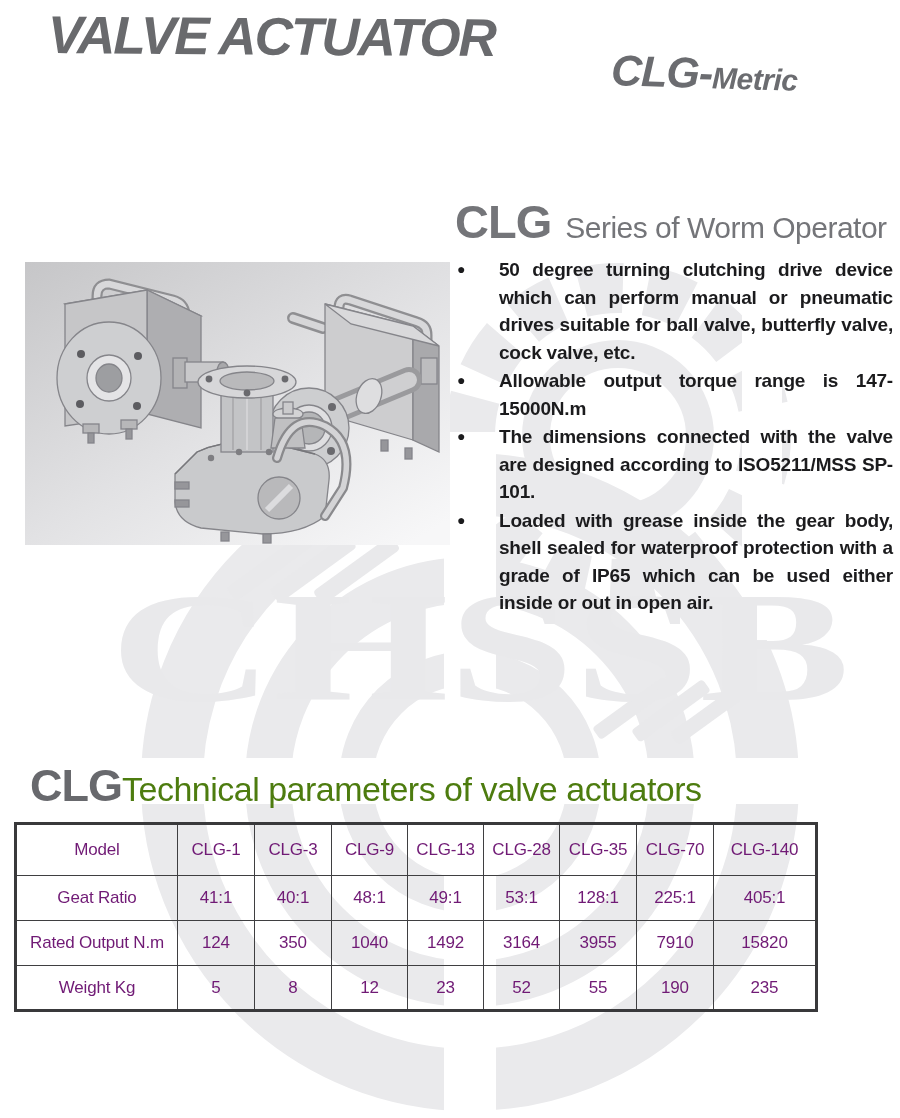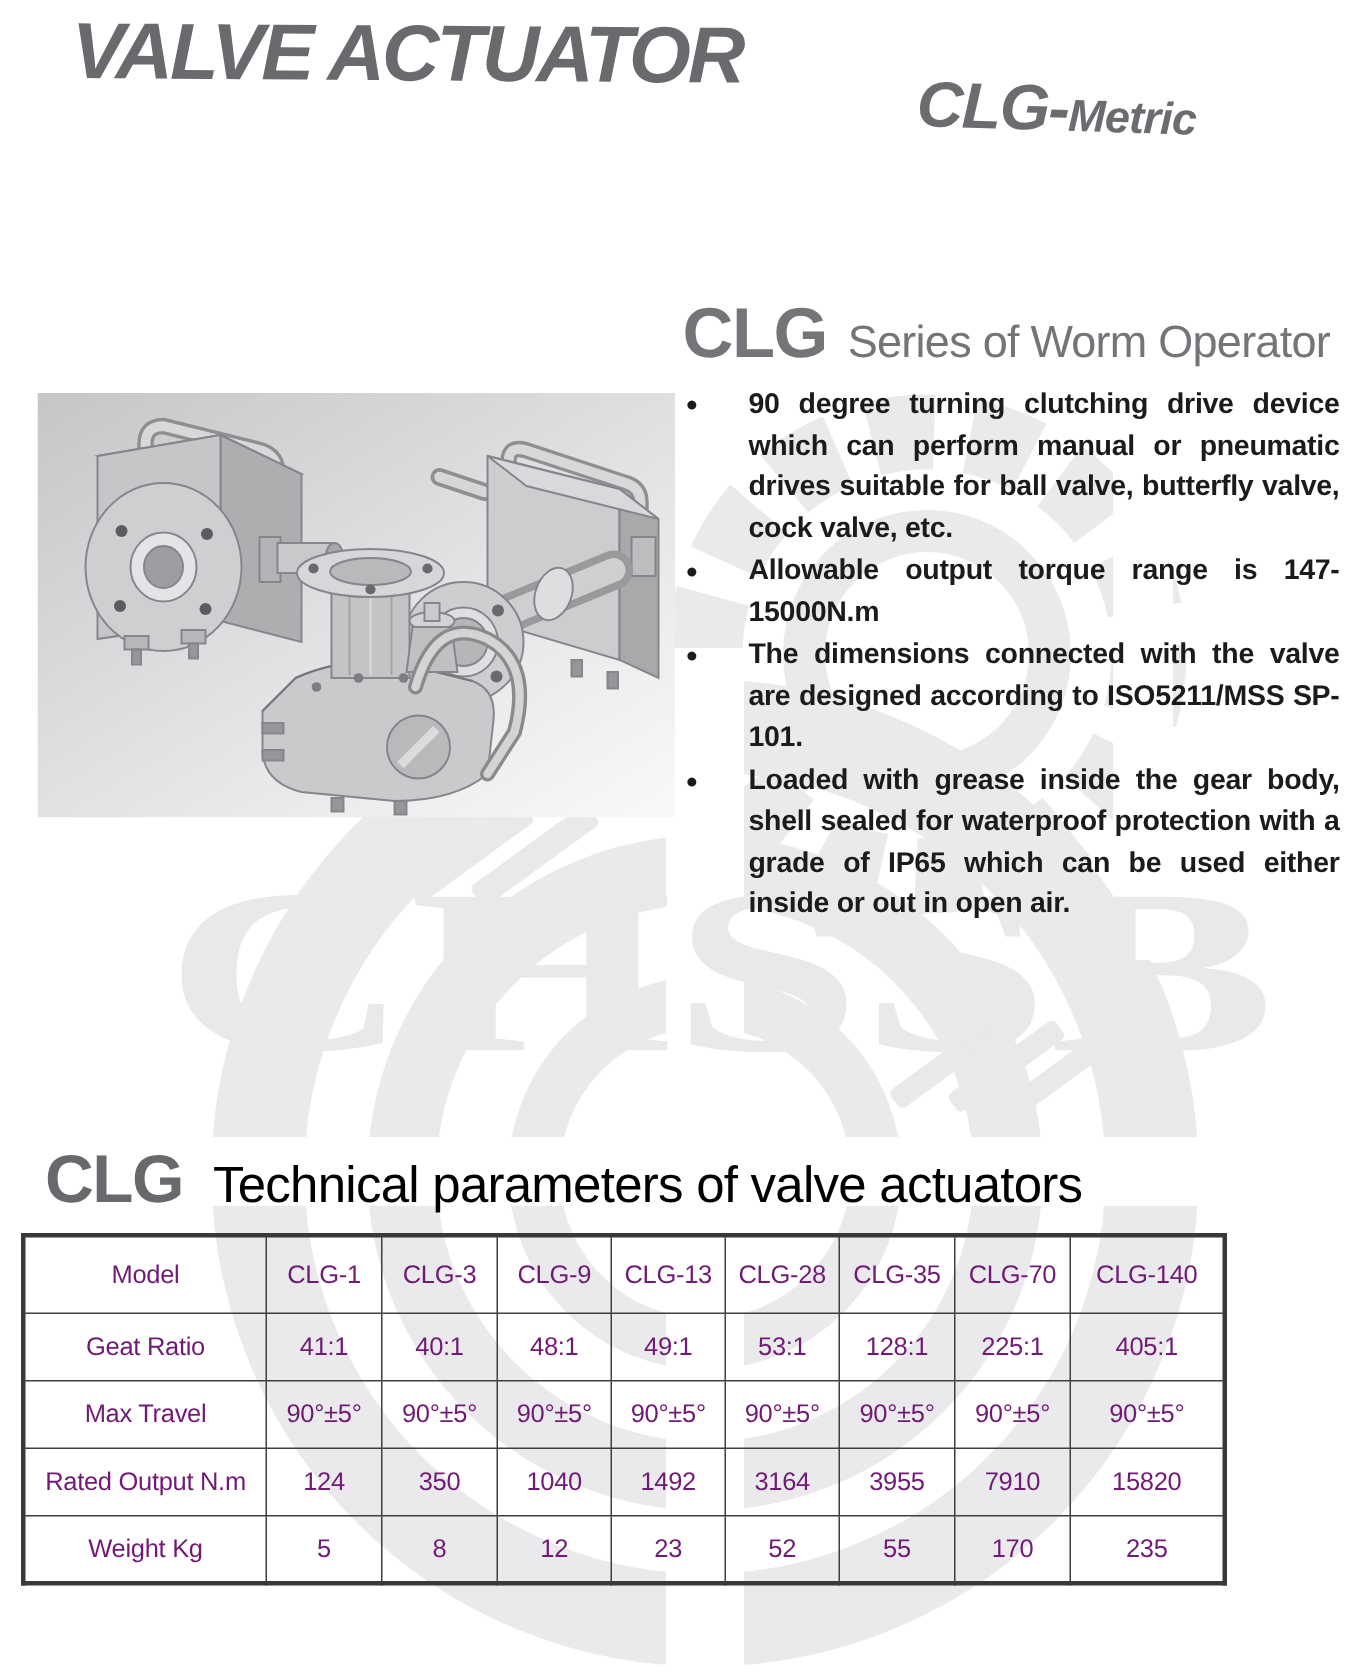--- a/index.html
+++ b/index.html
@@ -46,21 +46,21 @@
   .bullet-list p{
     flex:1;margin:0;font-size:19px;line-height:27.5px;font-weight:bold;
     color:#1b1b1d;text-align:justify;letter-spacing:-0.2px;
   }
   
   .params-heading{
     position:absolute;left:30px;top:760px;z-index:2;
     display:flex;align-items:baseline;white-space:nowrap;
   }
   .params-heading .code{font-size:45px;font-weight:bold;letter-spacing:-1px;color:#68696d;}
-  .params-heading .text{font-size:34px;font-weight:normal;margin-left:20px;letter-spacing:-0.5px;color:#000000;}
+  .params-heading .text{font-size:34px;font-weight:normal;letter-spacing:-0.5px;color:#4d7c0f;}
   table.params{
     position:absolute;left:14px;top:822px;z-index:2;
     width:801px;border-collapse:collapse;table-layout:fixed;
     background:transparent;
   }
   table.params th,table.params td{
     border:1.6px solid #3f3f41;text-align:center;vertical-align:middle;
     font-size:17px;font-weight:normal;color:#701a75;letter-spacing:-0.2px;
     padding:0;background:transparent;
   }
@@ -214,21 +214,21 @@
   </figure>
 
   <div class="intro-heading">
     <span class="code">CLG</span>
     <span class="text">Series of Worm Operator</span>
   </div>
 
   <ul class="bullet-list">
     <li>
       <span class="dot">●</span>
-      <p>90 degree turning clutching drive device which can perform manual or pneumatic drives suitable for ball valve, butterfly valve, cock valve, etc.</p>
+      <p>50 degree turning clutching drive device which can perform manual or pneumatic drives suitable for ball valve, butterfly valve, cock valve, etc.</p>
     </li>
     <li>
       <span class="dot">●</span>
       <p>Allowable output torque range is 147-15000N.m</p>
     </li>
     <li>
       <span class="dot">●</span>
       <p>The dimensions connected with the valve are designed according to ISO5211/MSS SP-101.</p>
     </li>
     <li>
@@ -273,48 +273,37 @@
           <td>41:1</td>
           <td>40:1</td>
           <td>48:1</td>
           <td>49:1</td>
           <td>53:1</td>
           <td>128:1</td>
           <td>225:1</td>
           <td>405:1</td>
         </tr>
         <tr>
-          <td>Max Travel</td>
-          <td>90°±5°</td>
-          <td>90°±5°</td>
-          <td>90°±5°</td>
-          <td>90°±5°</td>
-          <td>90°±5°</td>
-          <td>90°±5°</td>
-          <td>90°±5°</td>
-          <td>90°±5°</td>
-        </tr>
-        <tr>
           <td>Rated Output N.m</td>
           <td>124</td>
           <td>350</td>
           <td>1040</td>
           <td>1492</td>
           <td>3164</td>
           <td>3955</td>
           <td>7910</td>
           <td>15820</td>
         </tr>
         <tr>
           <td>Weight Kg</td>
           <td>5</td>
           <td>8</td>
           <td>12</td>
           <td>23</td>
           <td>52</td>
           <td>55</td>
-          <td>170</td>
+          <td>190</td>
           <td>235</td>
         </tr>
       </tbody>
   </table>
 
 </div>
 
 </body></html>

